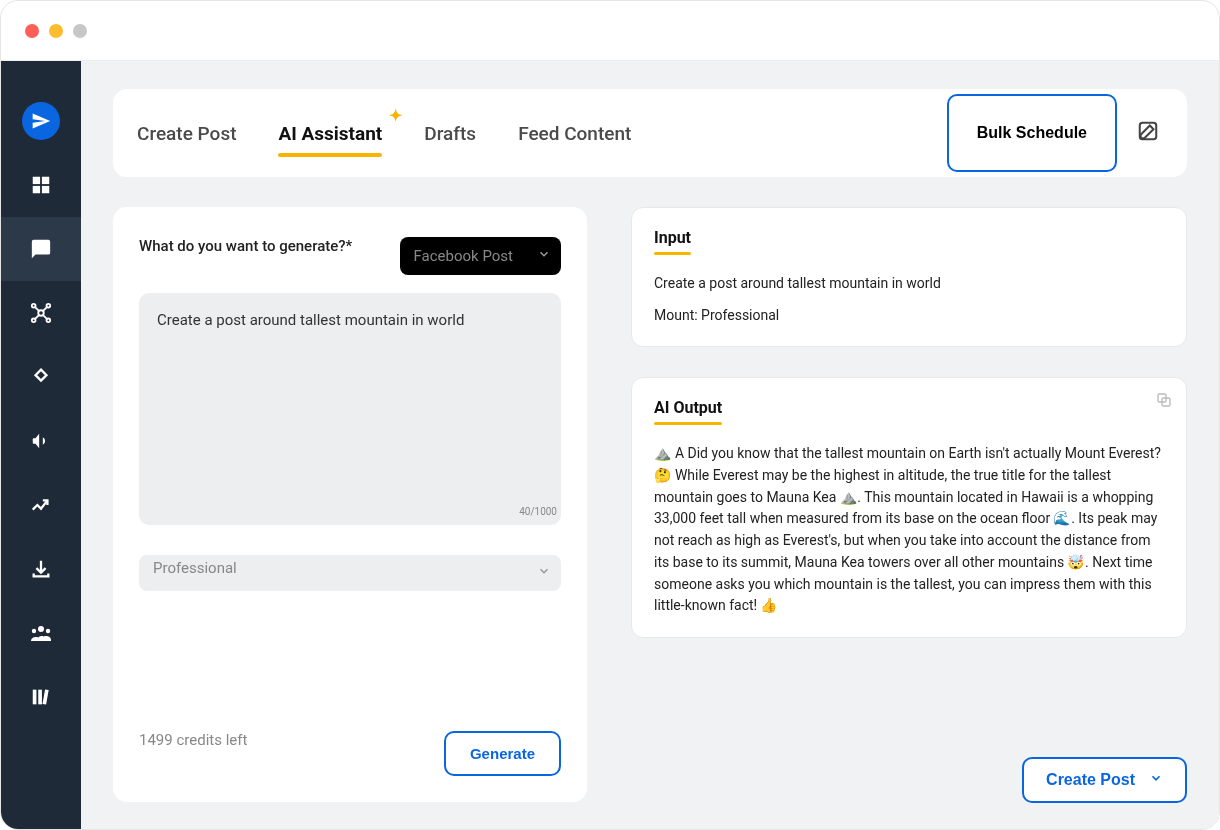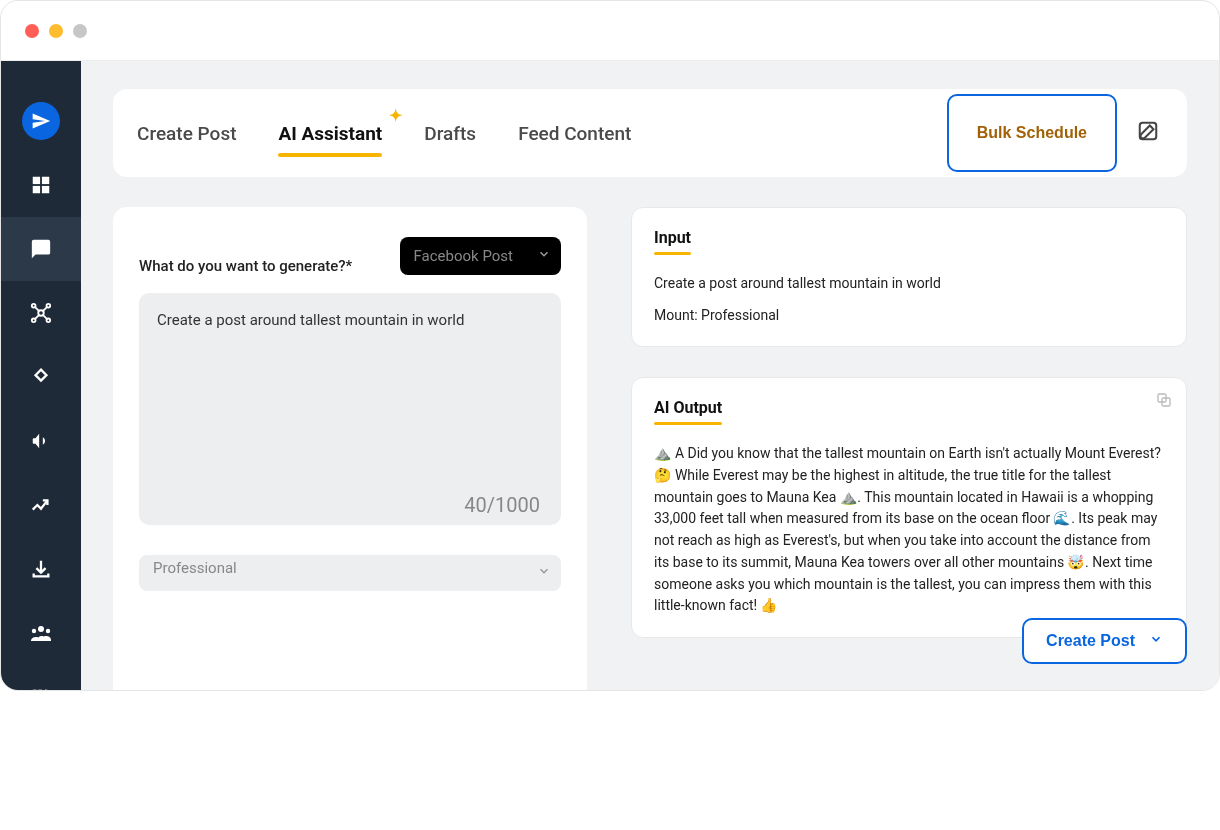--- a/index.html
+++ b/index.html
@@ -5,21 +5,21 @@
   * { box-sizing: border-box; margin: 0; padding: 0; }
   body {
     font-family: -apple-system, BlinkMacSystemFont, "Segoe UI", Roboto, Helvetica, Arial, sans-serif;
     background: #fff;
     width: 1220px;
     height: 830px;
     overflow: hidden;
   }
   .window {
     width: 1220px;
-    height: 691px;
+    height: 830px;
     border-radius: 18px;
     overflow: hidden;
     background: #fff;
     border: 1px solid #e5e5e5;
     position: relative;
   }
   .titlebar {
     height: 60px;
     display: flex;
     align-items: center;
@@ -90,21 +90,21 @@
     border-radius: 2px;
   }
   .sparkle {
     position: absolute;
     top: -16px; right: -20px;
     color: #f7b500;
     font-size: 16px;
   }
   .bulk-btn {
     border: 2px solid #0a66e0;
-    color: #a16207;
+    color: #000000;
     font-weight: 700;
     font-size: 16px;
     padding: 28px 28px;
     border-radius: 10px;
     background: #fff;
     cursor: pointer;
   }
   .edit-icon {
     margin-left: 20px;
     color: #444;
@@ -116,21 +116,21 @@
     margin-top: 30px;
   }
   .left-panel {
     width: 474px;
     background: #fff;
     border-radius: 14px;
     padding: 30px 26px 26px 26px;
     display: flex;
     flex-direction: column;
   }
-  .row-top { display: flex; align-items: flex-end; justify-content: space-between; margin-bottom: 18px; }
+  .row-top { display: flex; align-items: flex-start; justify-content: space-between; margin-bottom: 18px; }
   .question-label { font-size: 15px; color: #222; font-weight: 500; }
   .type-select {
     background: #000000;
     color: #888;
     font-size: 15px;
     padding: 10px 48px 10px 14px;
     border-radius: 8px;
     position: relative;
     cursor: pointer;
   }
@@ -142,21 +142,21 @@
     height: 232px;
     position: relative;
     border: none;
     resize: none;
     font-size: 15px;
     color: #333;
     width: 100%;
     font-family: inherit;
   }
   .ta-wrap { position: relative; margin-bottom: 26px; }
-  .counter { position: absolute; right: 21px; bottom: 12px; color: #888; font-size: 20px; }
+  .counter { position: absolute; right: 4px; bottom: 12px; color: #888; font-size: 10px; }
   .tone-label { font-size: 15px; color: #222; margin-bottom: 12px; font-weight: 500; }
   .tone-select {
     background: #eceeef;
     color: #888;
     font-size: 15px;
     padding: 4px 40px 14px 14px;
     border-radius: 8px;
     position: relative;
     cursor: pointer;
   }

